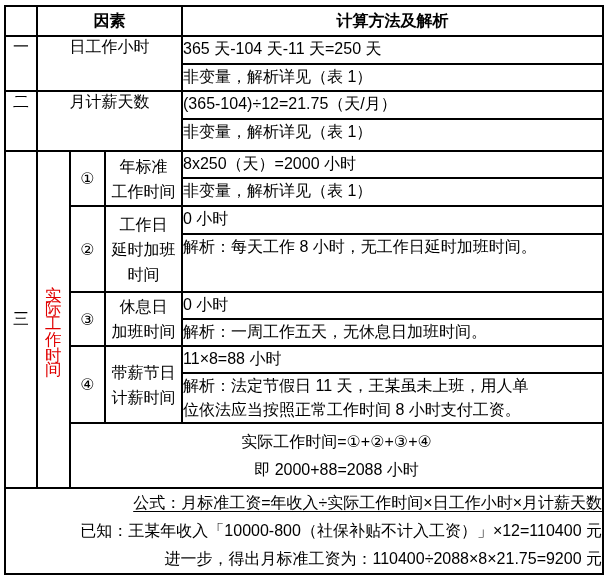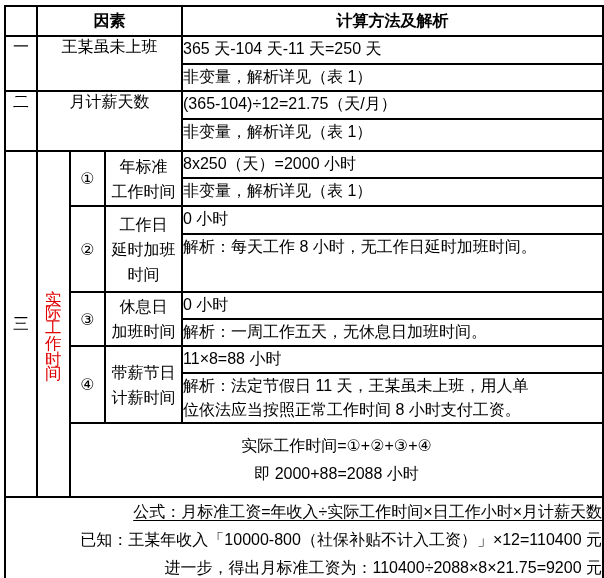--- a/index.html
+++ b/index.html
@@ -104,21 +104,21 @@
 
     <tbody>
         <tr style="height:30px">
       <td></td>
       <td colspan="3" class="head">因素</td>
       <td class="head head-method">计算方法及解析</td>
     </tr>
 
     <tr style="height:28px">
       <td rowspan="2" class="marker-top">一</td>
-      <td rowspan="2" colspan="3" class="factor-top">王某虽未上班</td>
+      <td rowspan="2" colspan="3" class="factor-top">日工作小时</td>
       <td class="content">365 天-104 天-11 天=250 天</td>
     </tr>
     <tr style="height:27px">
       <td class="content">非变量，解析详见（表 1）</td>
     </tr>
 
     <tr style="height:28px">
       <td rowspan="2" class="marker-top">二</td>
       <td rowspan="2" colspan="3" class="factor-top">月计薪天数</td>
       <td class="content">(365-104)÷12=21.75（天/月）</td>
@@ -166,21 +166,21 @@
       <td rowspan="2" class="subnum">④</td>
       <td rowspan="2" class="subname">带薪节日
 计薪时间</td>
       <td class="content">11×8=88 小时</td>
     </tr>
     <tr style="height:38px">
       <td class="content">解析：法定节假日 11 天，王某虽未上班，用人单
 位依法应当按照正常工作时间 8 小时支付工资。</td>
     </tr>
 
-    <tr style="height:74px">
+    <tr style="height:65px">
       <td colspan="3" class="summary">
         <div>实际工作时间=①+②+③+④</div>
         <div>即 2000+88=2088 小时</div>
       </td>
     </tr>
 
     <tr style="height:85px">
       <td colspan="5" class="footer">
         <div class="line underline">公式：月标准工资=年收入÷实际工作时间×日工作小时×月计薪天数</div>
         <div class="line">已知：王某年收入「10000-800（社保补贴不计入工资）」×12=110400 元</div>

